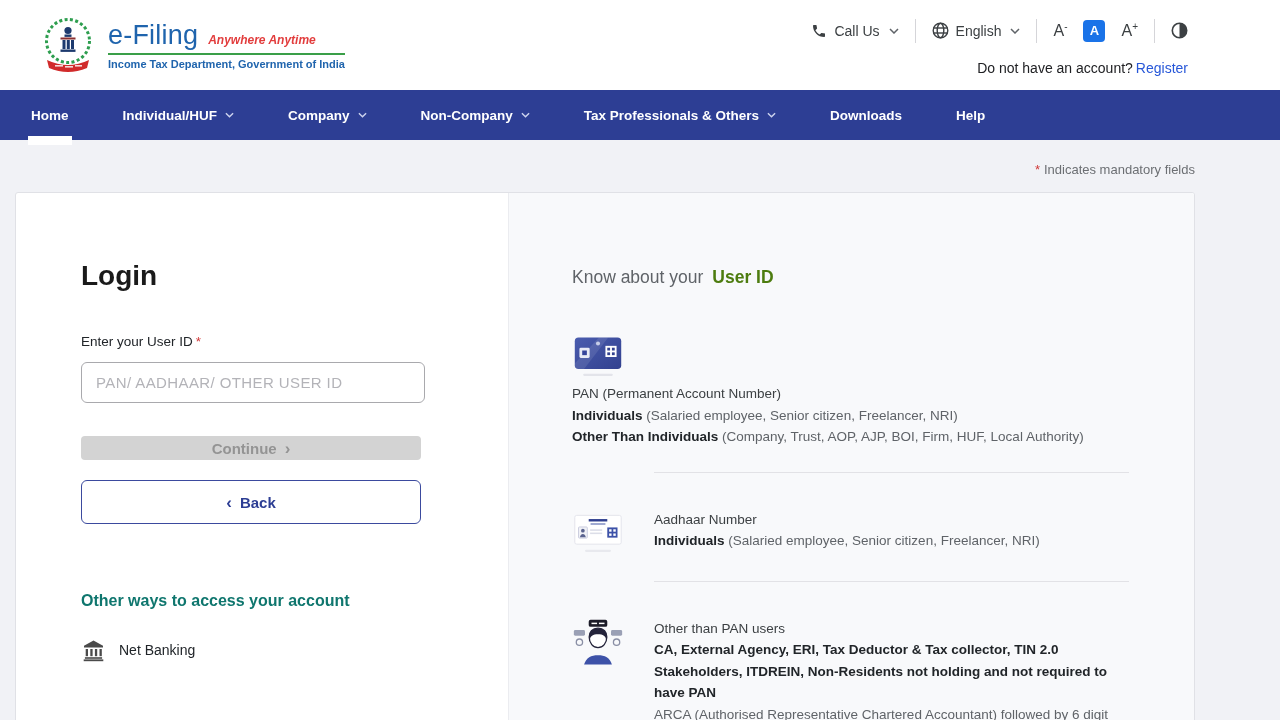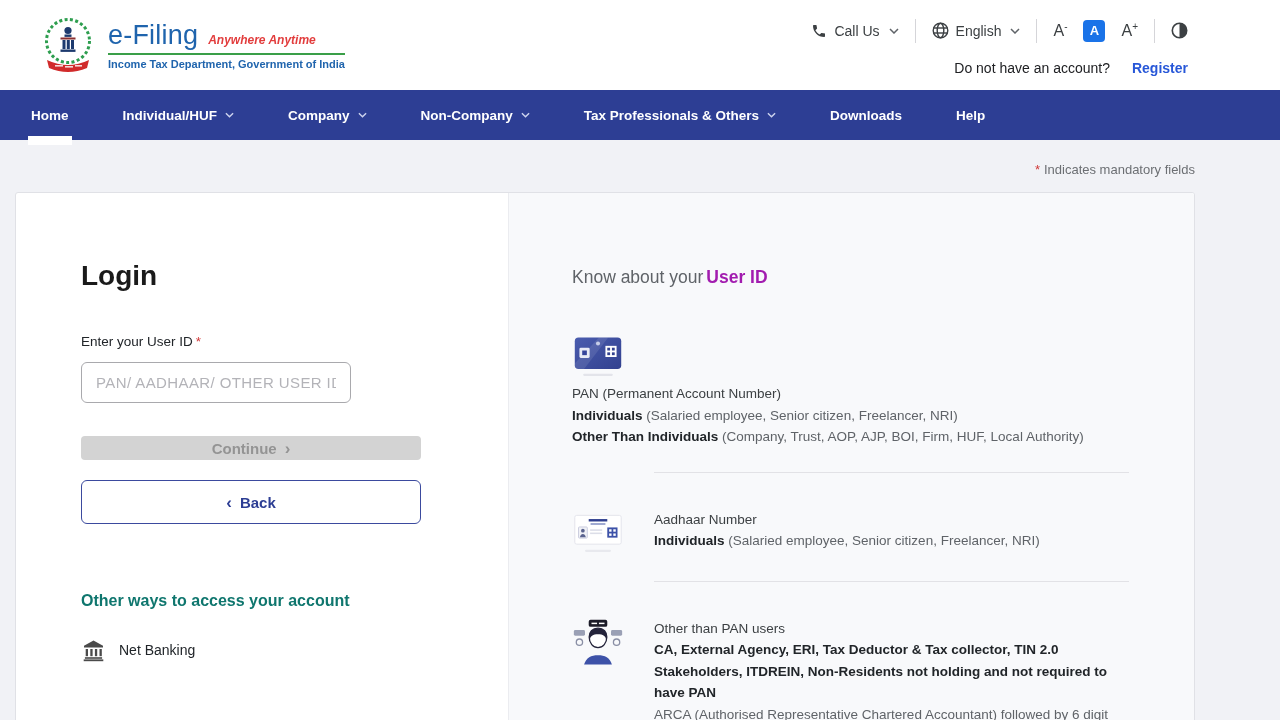--- a/index.html
+++ b/index.html
@@ -20,21 +20,21 @@
   .header-right { display:flex; flex-direction:column; align-items:flex-end; gap:17px; padding-top:4px; }
   .utility-bar { display:flex; align-items:center; gap:16px; color:#3c4043; font-size:14px; }
   .util-item { display:flex; align-items:center; gap:7px; cursor:pointer; }
   .vdiv { width:1px; height:24px; background:#d5d5d9; }
   .chev { display:inline-flex; margin-left:2px; color:#5f6368; }
   .font-btn { font-size:16px; color:#3c4043; font-weight:500; cursor:pointer; }
   .font-btn sup { font-size:10px; }
   .font-default { width:22px; height:22px; background:#1a73e8; color:#fff; border-radius:4px;
                   display:flex; align-items:center; justify-content:center; font-size:13px; font-weight:700; }
   .account-row { font-size:14px; color:#202124; }
-  .register-link { color:var(--accent-blue,#2757d8); font-weight:700; margin-left:22px; cursor:pointer; text-decoration:none; }
+  .register-link { color:var(--accent-blue,#2757d8); font-weight:400; margin-left:3px; cursor:pointer; text-decoration:none; }
 
   
   .navbar { position:relative; z-index:2; height:50px; background:var(--navy,#2d3e94);
             display:flex; align-items:center; gap:54px; padding:0 31px; }
   .nav-item { position:relative; display:flex; align-items:center; gap:6px; color:#fff;
               font-size:13.5px; font-weight:700; cursor:pointer; height:50px; }
   .nav-item .chev { color:#cdd3ee; }
   .nav-item.active::after { content:""; position:absolute; left:-3px; right:-3px; bottom:-5px;
                             height:9px; background:#fff; }
 
@@ -44,39 +44,39 @@
                     color:#6c6f73; height:16px; }
   .mandatory-note .star { color:#d03838; margin-right:4px; }
   .card { width:1180px; margin:14px 0 0 15px; background:#fff; border:1px solid #e0e1e6;
           border-radius:3px; display:flex; height:560px; overflow:hidden; }
 
   
   .login-col { width:492px; padding:67px 50px 0 65px; }
   .login-title { font-size:28px; font-weight:700; color:#1a1a1a; }
   .field-label { margin-top:42px; font-size:13.5px; color:#212529; }
   .field-label .star { color:#d03838; margin-left:3px; }
-  .userid-input { margin-top:13px; width:270px; height:41px; border:1px solid #a9a9ad;
+  .userid-input { margin-top:13px; width:344px; height:41px; border:1px solid #a9a9ad;
                   border-radius:6px; padding:0 14px; font-size:15px; color:#0f172a;
                   font-family:"Liberation Sans", sans-serif; outline:none; background:#fff; }
   .userid-input::placeholder { color:#b3b3b8; letter-spacing:.4px; }
   .btn { width:340px; display:flex; align-items:center; justify-content:center; gap:8px;
          font-family:"Liberation Sans", sans-serif; font-size:15px; cursor:pointer; }
   .btn-continue { margin-top:33px; height:24px; background:#d3d3d3; border:none; border-radius:4px;
                   color:#949494; font-weight:600; cursor:default; }
   .btn-back { margin-top:20px; height:44px; background:#fff; border:1px solid #3b4a9e;
               border-radius:6px; color:var(--navy,#2d3e94); font-weight:700; }
   .btn .arrow { font-size:17px; line-height:1; }
   .other-ways-title { margin-top:68px; font-size:16px; font-weight:600; color:#0f766e; }
   .netbanking-row { margin-top:28px; display:flex; align-items:center; gap:13px; cursor:pointer; }
   .netbanking-label { font-size:14px; color:#212529; }
 
   
   .info-col { flex:1; background:#f8f9fb; border-left:1px solid #ebecf0; padding:74px 65px 0 63px; }
   .info-heading { font-size:17.5px; color:#5f6368; }
-  .info-heading b { color:#a21caf; font-weight:700; margin-left:3px; }
+  .info-heading b { color:#4d7c0f; font-weight:700; margin-left:9px; }
   .info-section { display:flex; margin-top:0; }
   .icon-box { width:50px; flex:0 0 50px; margin-right:32px; }
   .sec-text { flex:1; font-size:13.5px; line-height:21.5px; color:#5f6368; }
   .sec-title { color:#3c4043; }
   .sec-text b { color:#212529; font-weight:700; }
   .divider { height:1px; background:#e2e2e6; margin:24px 0 36px 82px; }
   .pan-section { margin-top:45px;flex-direction:column; }
 
   .icon svg { display:block; }
 </style>

